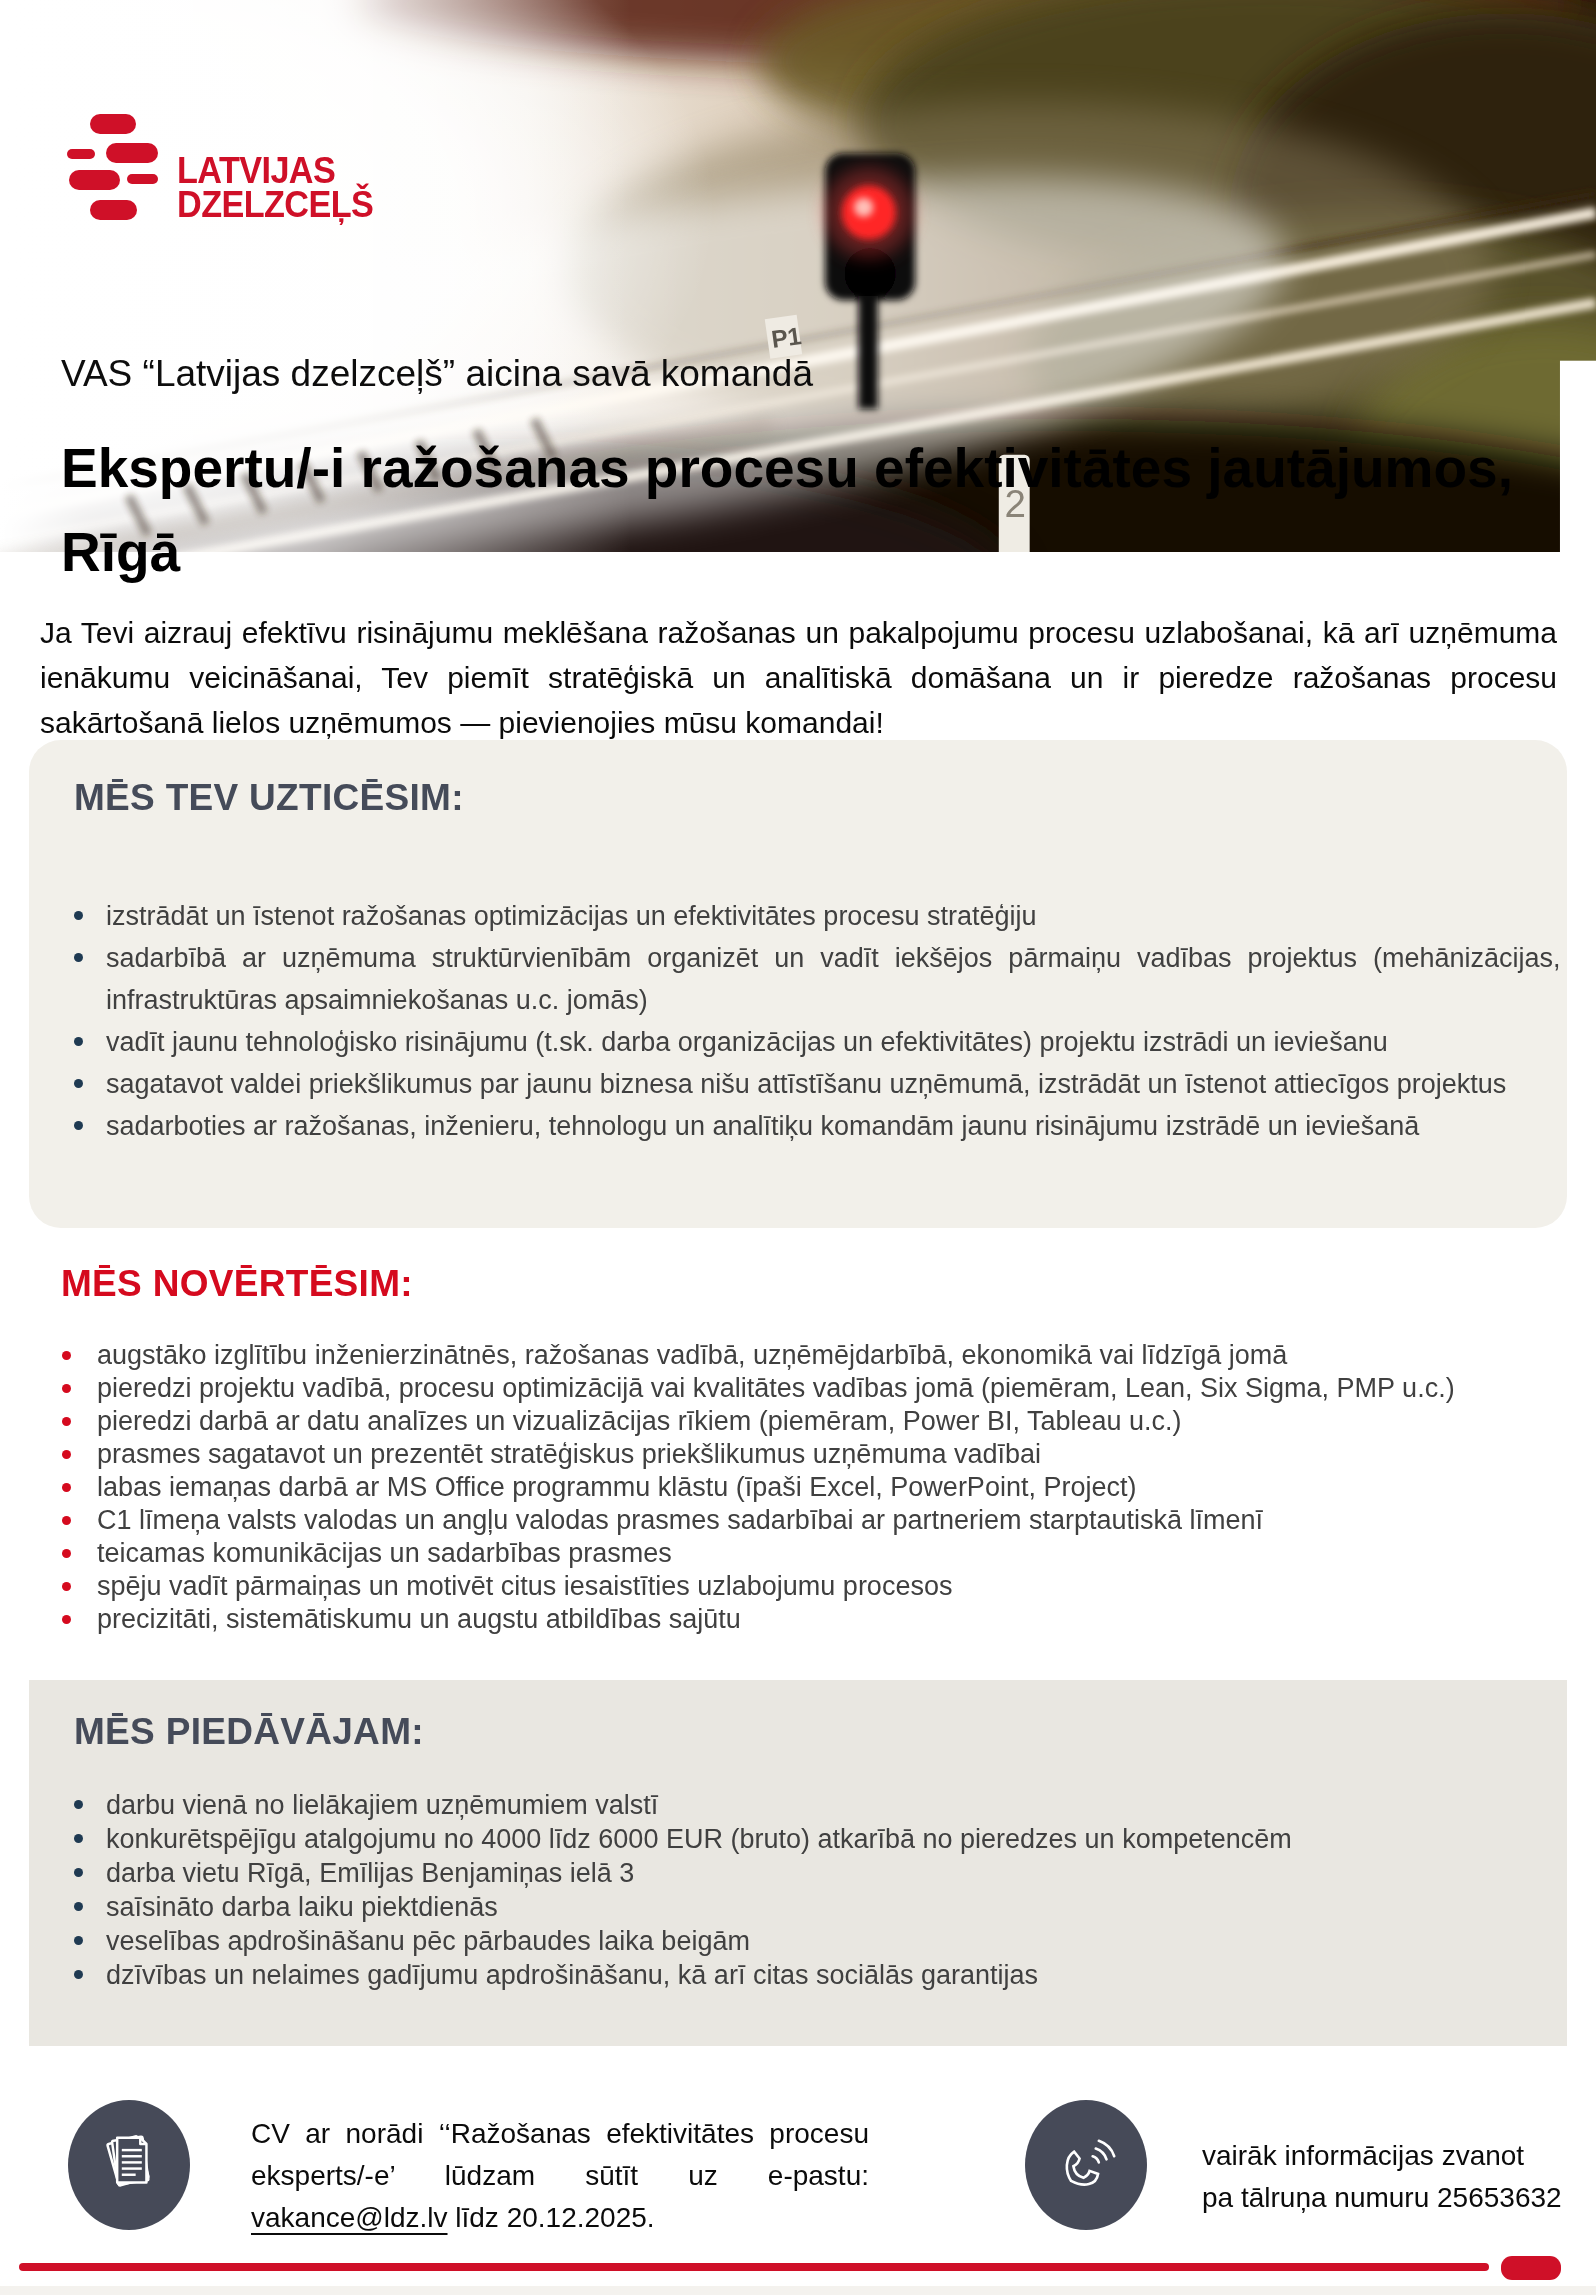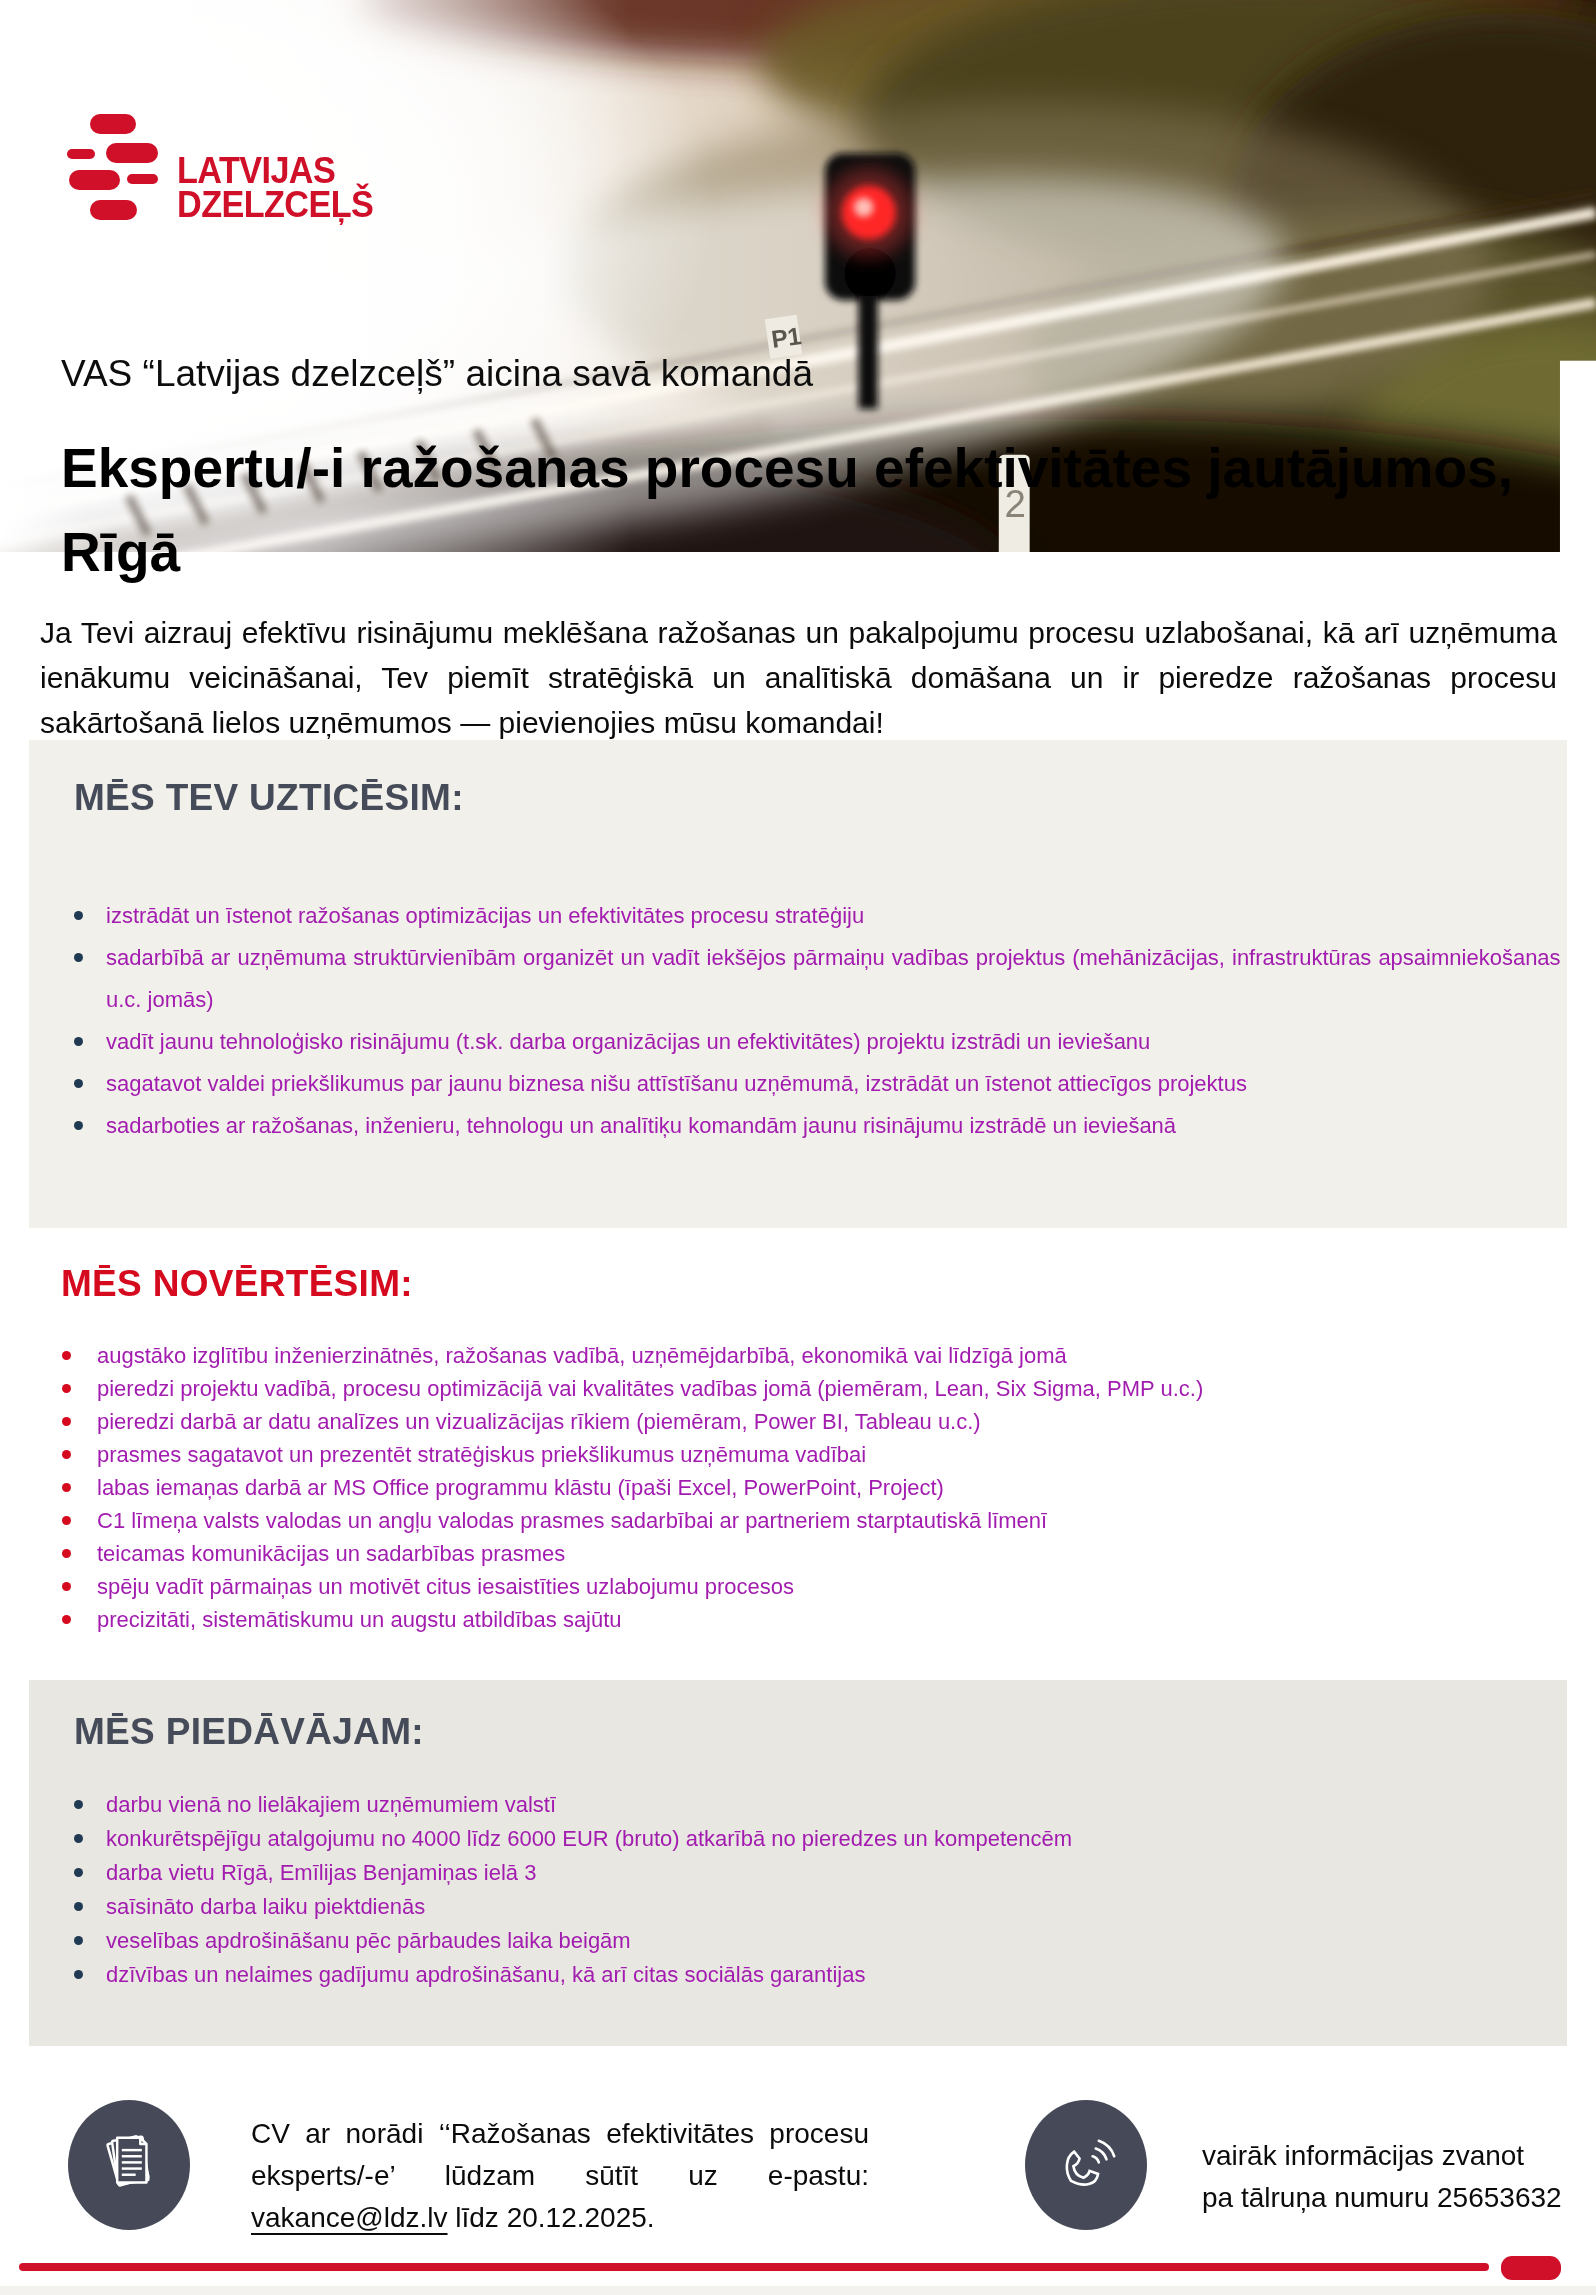--- a/index.html
+++ b/index.html
@@ -23,33 +23,33 @@
                font-size:36px; line-height:34px; letter-spacing:-0.6px;
                transform:scaleX(.95); transform-origin:left center; }
 
   .kicker { position:absolute; top:353px; left:61px; font-size:37px; color:#0d0d0d; }
   .title  { position:absolute; top:426px; left:61px; width:1455px; font-size:55px;
             font-weight:bold; color:#000; line-height:84px; }
   .intro  { position:absolute; top:610px; left:40px; width:1517px; font-size:30px;
             line-height:45px; color:#0b0b0b; text-align:justify; }
 
   .panel { position:absolute; left:29px; width:1538px; }
-  .panel-1 { top:740px; height:488px; background:var(--panel-light,#F2F0EA); }
+  .panel-1 { top:740px; height:488px; background:var(--panel-light,#F2F0EA);border-radius:32px; }
   .panel-3 { top:1680px; height:366px; background:var(--panel-gray,#E9E7E1); }
   .panel h2 { padding:37px 0 0 45px; font-size:37px; letter-spacing:0.3px; color:var(--navy,#454B59); }
   .panel-3 h2 { padding-top:31px; }
   h2.red-h { position:absolute; top:1263px; left:61px; font-size:37px; letter-spacing:0.3px;
              color:var(--heading-red,#D50A1E); }
 
   ul.blist { list-style:none; }
   .panel-1 ul.blist { margin-top:76px; }
   .panel-3 ul.blist { margin-top:35px; }
   ul.free { position:absolute; top:1339px; left:29px; width:1538px; }
-  ul.blist li { position:relative; padding-left:77px; padding-right:6.4px; font-size:22px;
-                color:#a21caf; text-align:justify; }
+  ul.blist li { position:relative; padding-left:77px; padding-right:6.4px; font-size:27px;
+                color:#404040; text-align:justify; }
   .panel-1 li { line-height:42px; }
   ul.free li  { line-height:33px; padding-left:68px; }
   .panel-3 li { line-height:34px; }
   .dot { position:absolute; left:45px; top:16px; width:9px; height:9px; border-radius:50%;
          background:var(--dot-navy,#1F3A52); }
   ul.free .dot { left:33px; top:12.2px; background:var(--heading-red,#D50A1E); }
   .panel-3 .dot { top:12.2px; }
 
   
   .badge { position:absolute; width:122px; height:130px; border-radius:50%;

